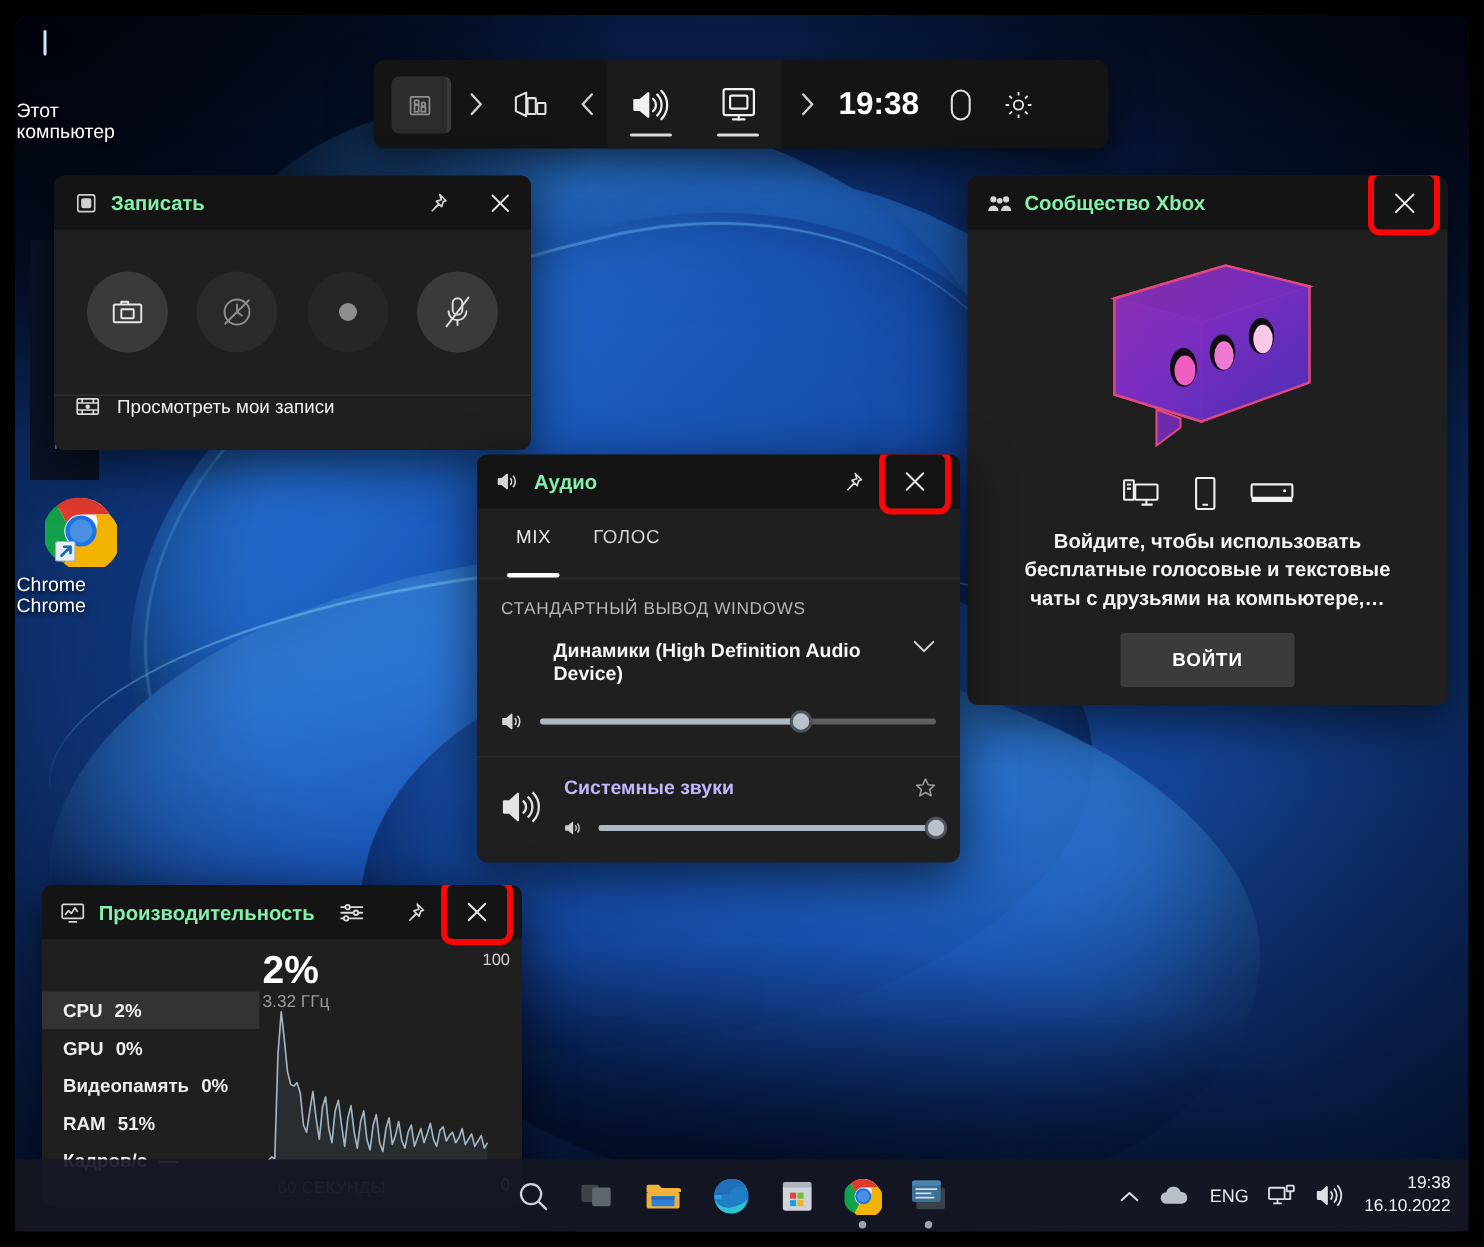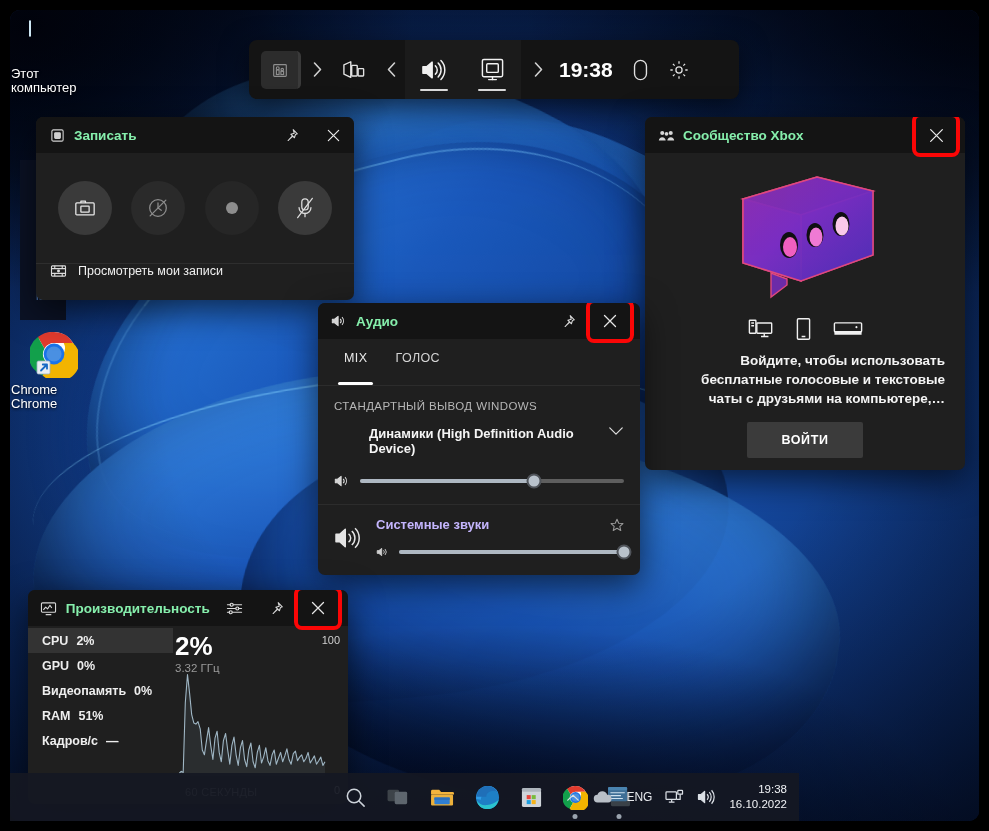--- a/index.html
+++ b/index.html
@@ -212,21 +212,21 @@
   .rec-footer {
     border-top: 1px solid #2e2e2e;
     height: 37px;
     display: flex; align-items: flex-start; gap: 11px;
     padding-left: 14px;
     font-size: 12.5px; color: #f0f0f0;
   }
 
   
   #panel-xbox { left: 645px; top: 117px; width: 320px; height: 353px; }
-  .xbox-body { padding: 12px 18px 16px; text-align: right; }
+  .xbox-body { padding: 12px 18px 16px; text-align: center; }
   .bubble-wrap { height: 148px; display:flex; align-items:center; justify-content:center; }
   .dev-row { display:flex; align-items:center; justify-content:center; gap: 22px; margin: 4px 0 10px; color:#f2f2f2; }
   .xbox-text {
     font-size: 13.5px; font-weight: bold; line-height: 19px; color: #f4f4f4;
     padding: 0 2px;
   }
   .xbox-signin {
     margin: 14px auto 0;
     width: 116px; height: 36px;
     background: #3b3b3b;
@@ -269,21 +269,21 @@
   }
   .aud-divider { height: 1px; background: #2c2c2c; margin: 10px 0 0; }
   .aud-app { display: flex; align-items: center; gap: 12px; padding: 12px 16px 0; }
   .aud-app-body { flex: 1; }
   .aud-app-top { display:flex; align-items:center; justify-content:space-between; margin-bottom: 14px; }
   .aud-app-name { font-size: 13px; font-weight: bold; color: #c4b5fd; }
 
   
   #panel-perf { left: 28px; top: 590px; width: 320px; height: 214px; }
   .perf-body { display: flex; height: 178px; }
-  .perf-list { width: 145px; padding-top: 2px; }
+  .perf-list { width: 145px; padding-top: 2px; margin-top: 33px; }
   .perf-row {
     height: 25px; display: flex; align-items: center; gap: 8px;
     padding-left: 14px;
     font-size: 12.5px; font-weight: bold; color: #eeeeee;
   }
   .perf-row.sel { background: #333333; }
   .perf-graph { flex: 1; position: relative; padding: 6px 10px 0 2px; }
   .perf-big { font-size: 26px; font-weight: bold; color: #fff; line-height: 28px; }
   .perf-sub { font-size: 11.5px; color: #9a9a9a; margin-top: 2px; }
   .perf-max { position: absolute; right: 8px; top: 8px; font-size: 11px; color: #cfcfcf; }
@@ -299,21 +299,21 @@
     overflow: hidden;
   }
   .bg-window .bw-k { position:absolute; left: 18px; top: 22px; color:#e7c77a; }
   .bg-window .bw-bar { position:absolute; left: 19px; top: 92px; width: 6px; height: 36px; background: linear-gradient(180deg,#d8a43c,#8a6620); }
   .bg-window .bw-lu { position:absolute; left: 16px; top: 130px; color:#5d8fd6; }
 
   
   #taskbar {
     position: absolute;
     left: 10px; bottom: 10px;
-    width: 789px; height: 48px;
+    width: 969px; height: 48px;
     background: rgba(20,24,34,0.93);
     display: flex; align-items: center;
   }
   .tb-left-sliver { width: 330px; height: 48px; }
   .tb-icons { display: flex; align-items: center; gap: 14px; }
   .tbi { width: 30px; height: 30px; position: relative; display:flex; align-items:center; justify-content:center; }
   .tbi .run-dot {
     position: absolute; bottom: -7px; left: 50%; transform: translateX(-50%);
     width: 5px; height: 5px; border-radius: 50%; background: #9aa3ae;
   }

